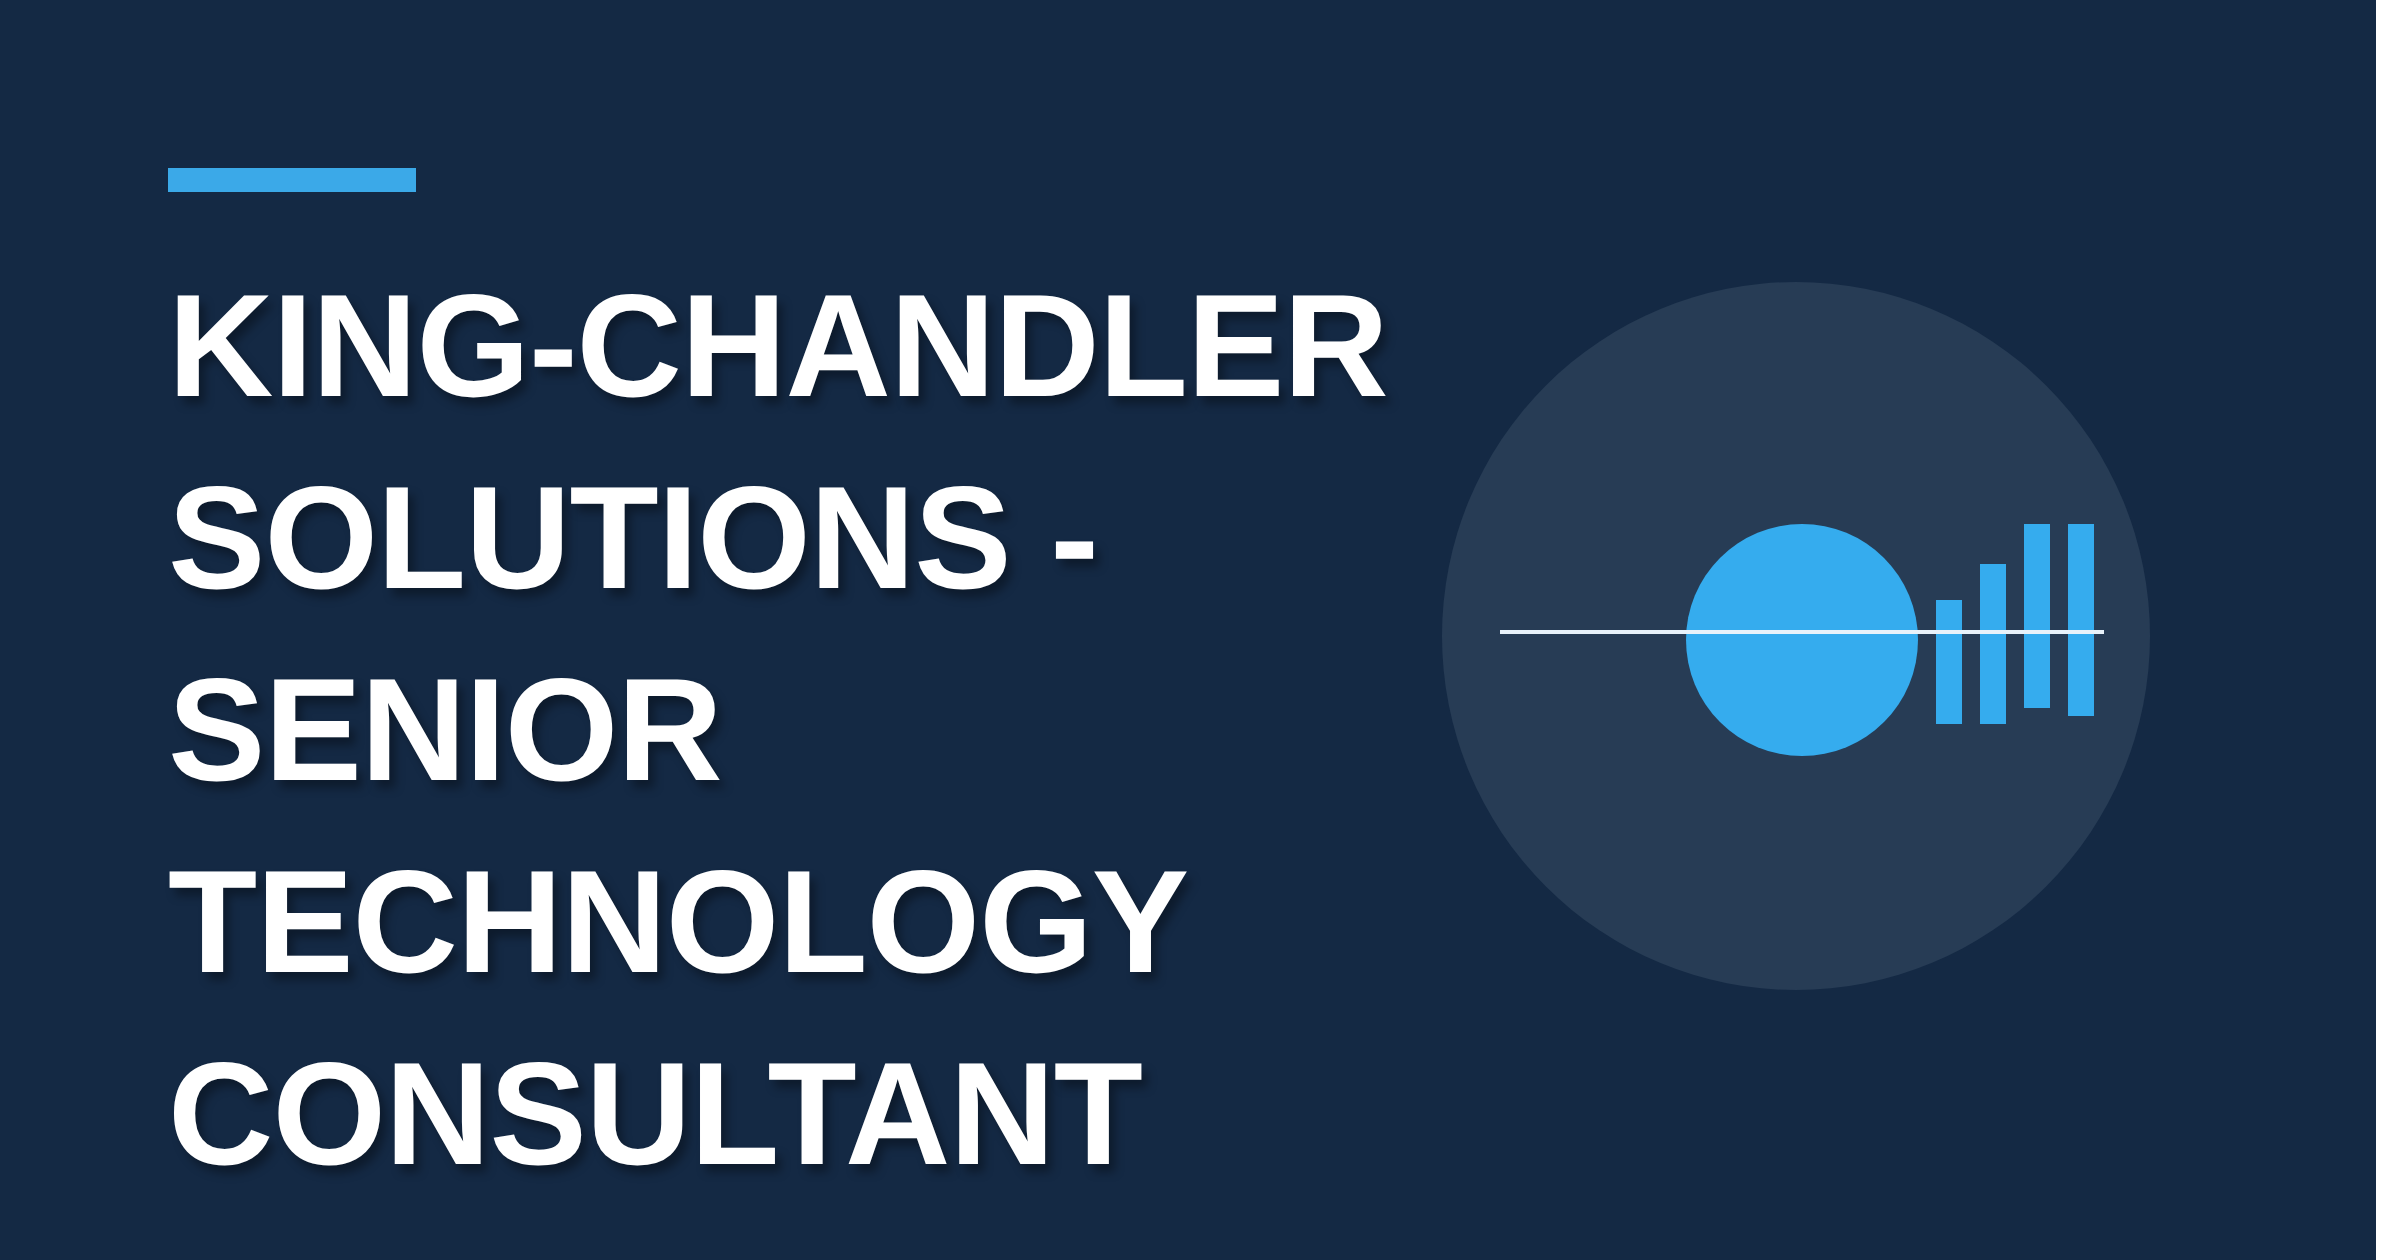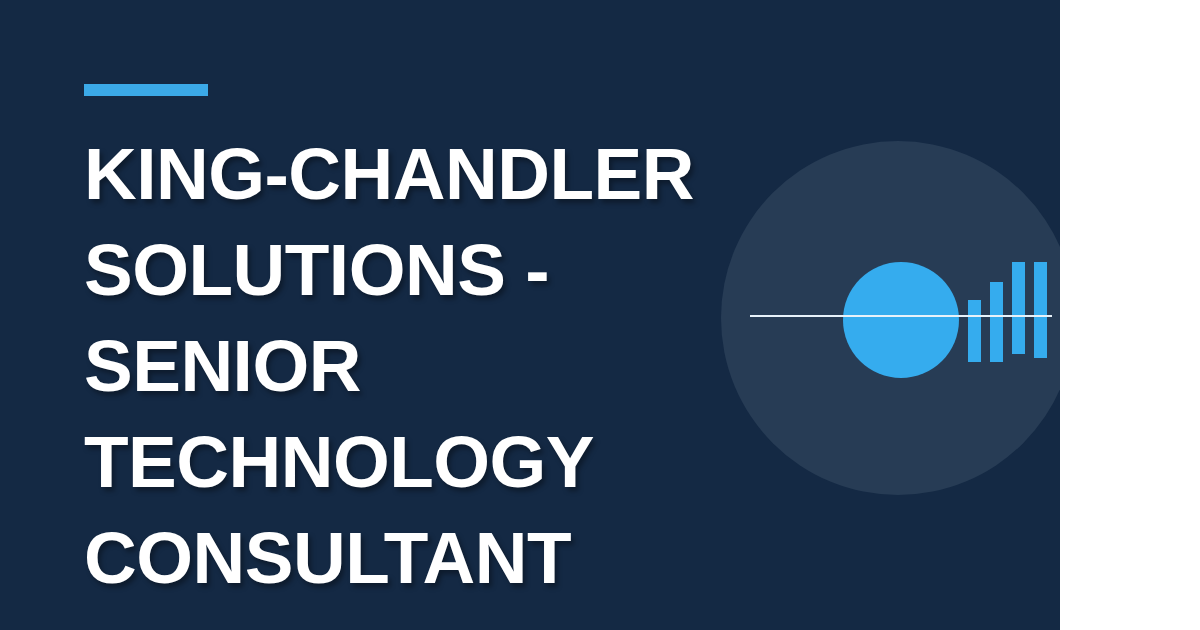--- a/index.html
+++ b/index.html
@@ -103,21 +103,21 @@
     letter-spacing: -0.5px;
     color: #ffffff;
     text-transform: uppercase;
     text-shadow: 3px 4px 5px rgba(0, 0, 0, 0.35);
     white-space: pre-line;
   }
 </style>
 </head>
 <body>
 
-<div id="banner" style="background: rgb(20, 41, 68); width: 1060px; height: 630px;">
+<div id="banner" style="background: rgb(20, 41, 68); width: 1188px; height: 630px;">
 
   <div id="logo-graphic">
     <div class="backdrop-circle" style="background: rgb(39, 60, 85);"></div>
     <div class="accent-circle" style="background: rgb(53, 172, 238);"></div>
     <div class="bar-group">
       <div class="bar b1" style="background: rgb(53, 172, 238); height: 62px;"></div>
       <div class="bar b2" style="background: rgb(53, 172, 238); height: 80px;"></div>
       <div class="bar b3" style="background: rgb(53, 172, 238); height: 92px;"></div>
       <div class="bar b4" style="background: rgb(53, 172, 238); height: 96px;"></div>
     </div>

